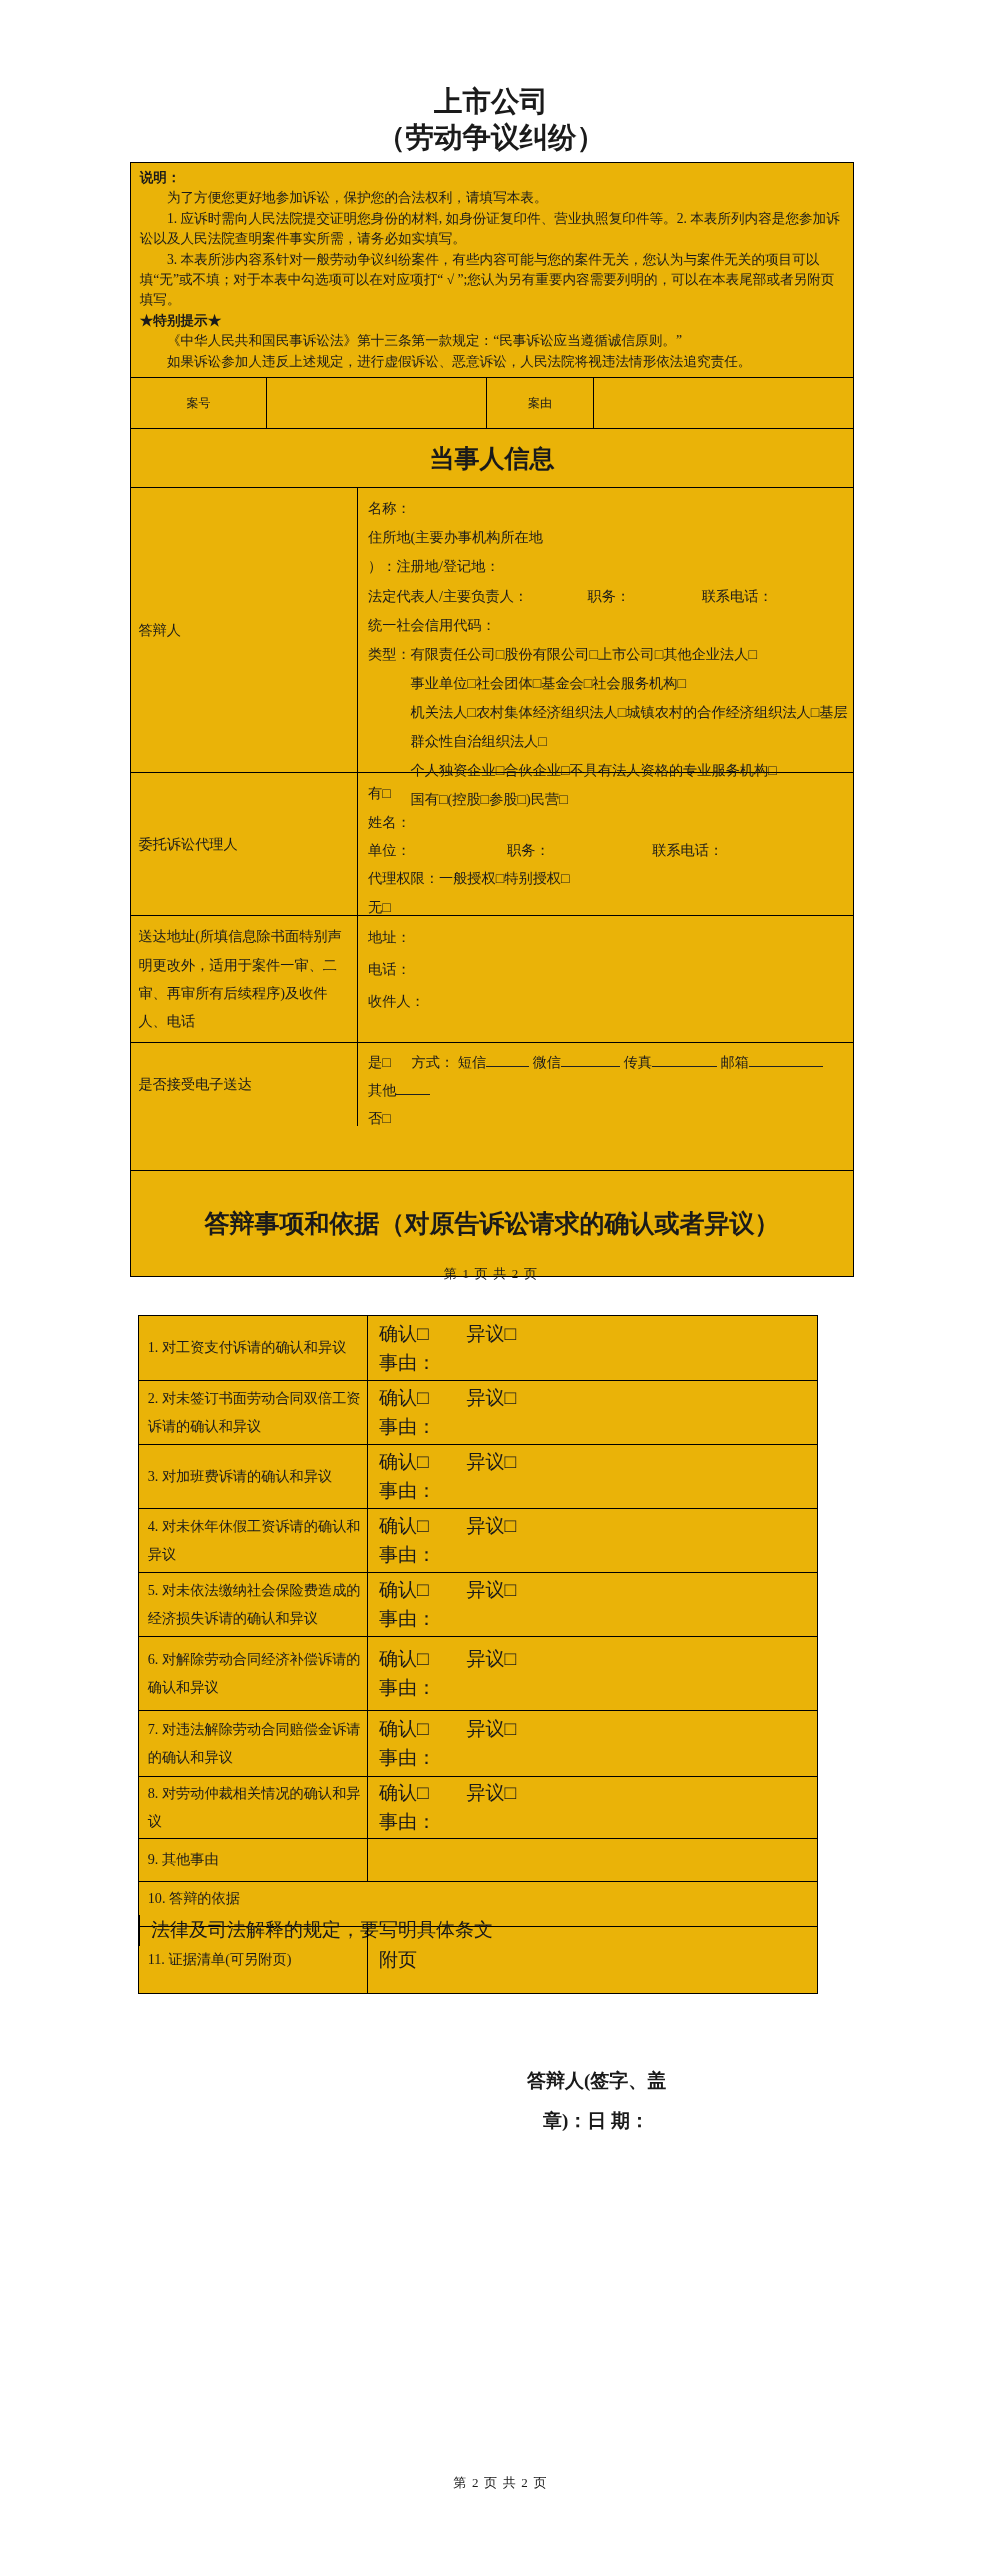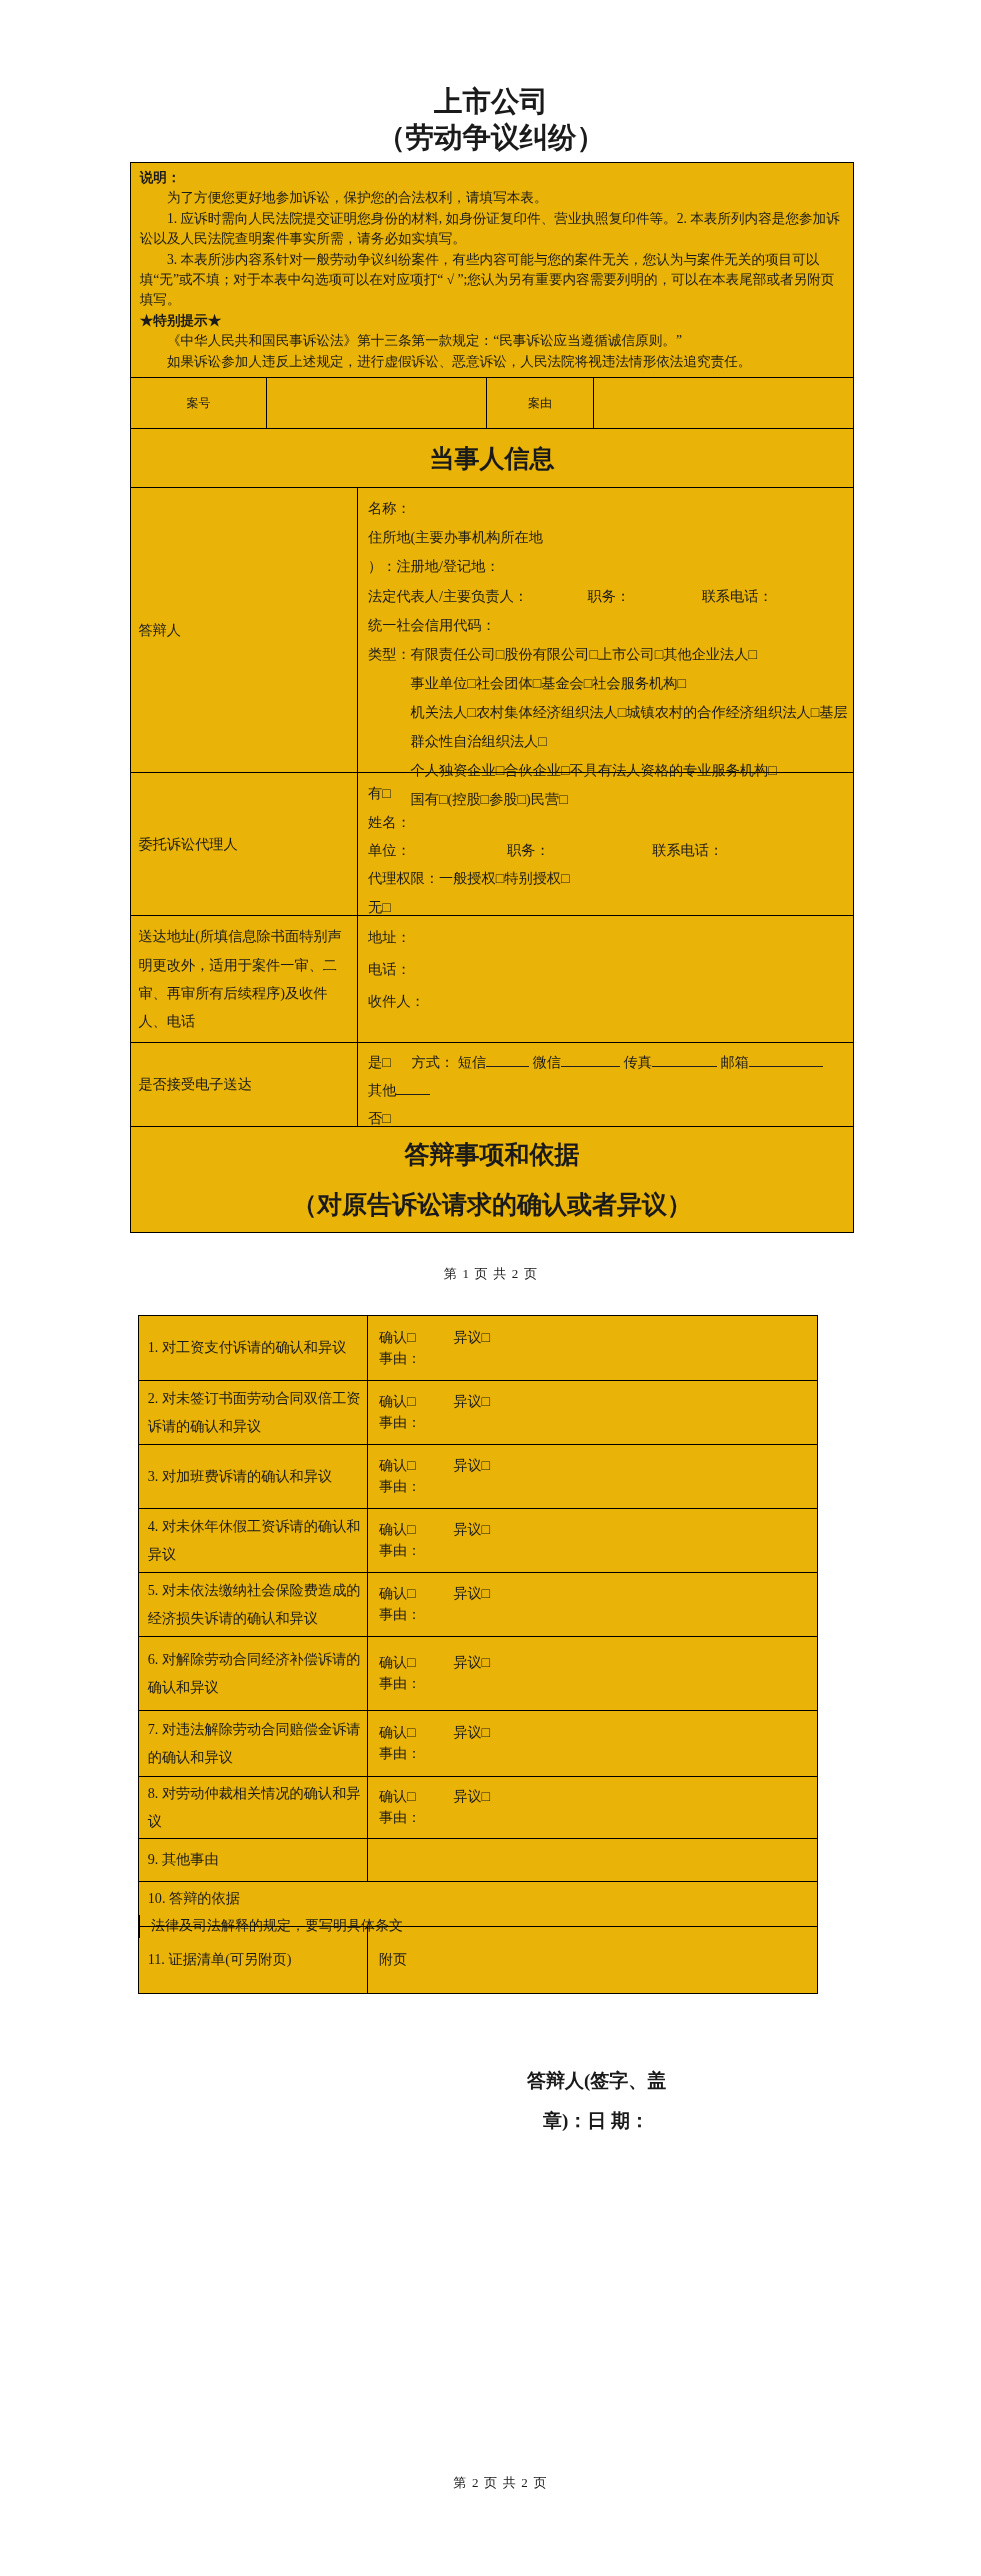--- a/index.html
+++ b/index.html
@@ -34,21 +34,21 @@
 
   .case-row { height:51px; }
   .case-row .c1 { width:135px; justify-content:center; }
   .case-row .c2 { width:220px; }
   .case-row .c3 { width:108px; justify-content:center; }
   .case-row .c4 { width:260px; }
   .case-row .cell { display:flex; align-items:center; font-size:12px; }
 
   .sec-head { height:59px; display:flex; align-items:center; justify-content:center;
     font-size:25px; font-weight:bold; }
-  .sec-head2 { height:106px; flex-direction:column; line-height:2.0; }
+  .sec-head2 { height:106px; line-height:2.0;margin-top:44px; }
 
   .lblcol { width:226px; flex:none; font-size:14.2px; line-height:2.0; }
   .contcol { flex:1; padding:6.2px 2.5px 5px 10px; font-size:14.2px; }
 
   .resp-row { height:285px; }
   .resp-lines { line-height:2.05; }
   .type-line { display:flex; }
   .type-label { flex:none; }
   .type-opts { flex:1; }
 
@@ -71,21 +71,21 @@
     font-size:13px; letter-spacing:1.2px; }
   #footer1 { top:1265px; }
   #footer2 { top:2474px;padding-left:19px; }
 
   
   #table2 { top:1301px; left:138px; width:680px;margin-top:14px; }
   #table2 .lblcol2 { width:228px; flex:none; font-size:14.2px; line-height:1.95;
     display:flex; align-items:center; padding:2.5px 6.2px 2.5px 8.7px; }
   #table2 .rcell { flex:1; border-left:1.2px solid #000; display:flex;
     flex-direction:column; justify-content:center; padding:2.5px 2.5px 2.5px 11px;
-    font-size:14px; gap:3px; }
+    font-size:19px; gap:3px; }
   #table2 .ck-line .objection { margin-left:38px; }
 
   
   .signature { position:absolute; top:2061px; left:527px; font-size:19px;
     font-weight:bold; line-height:2.1; }
   .signature .l2 { padding-left:16px; }
 </style>
 </head>
 <body>
 

